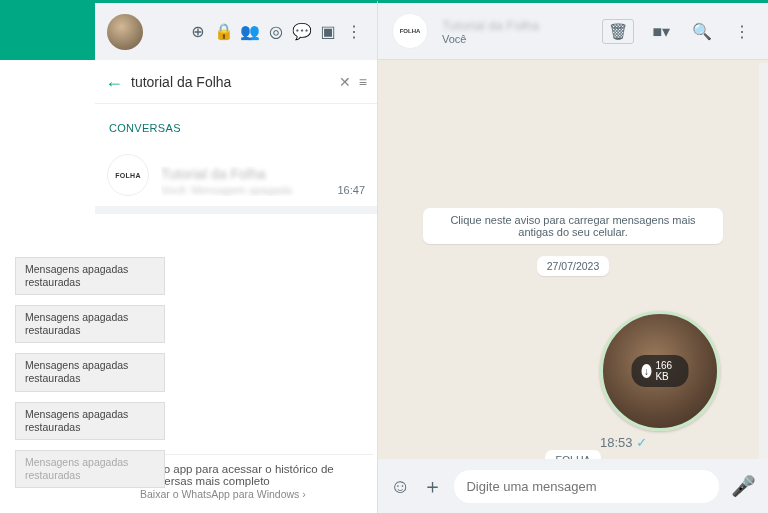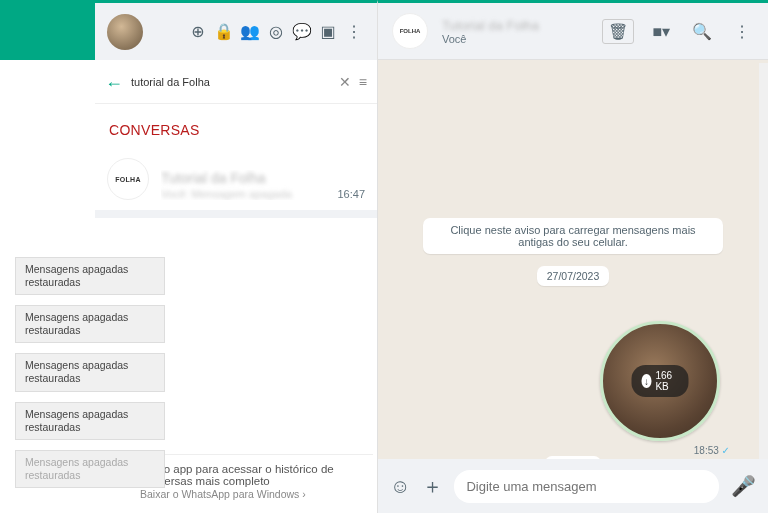--- a/index.html
+++ b/index.html
@@ -10,24 +10,24 @@
 .overlay-list{position:absolute;left:15px;bottom:15px;width:150px;z-index:50}
 .overlay-item{background:#f0f0f0;border:1px solid #ddd;padding:5px 9px;margin-bottom:10px;font-size:10.5px;color:#444;line-height:1.25}
 .overlay-item.faded{color:#aaa}
 .left{width:283px;background:#fff;display:flex;flex-direction:column;border-right:1px solid #e0e0e0;border-top:3px solid #00a884}
 .left-header{height:57px;background:#f0f2f5;display:flex;align-items:center;padding:0 12px;gap:4px}
 .avatar{width:36px;height:36px;border-radius:50%;background:radial-gradient(circle at 40% 35%,#d2b896,#6b5840);flex-shrink:0}
 .spacer{flex:1}
 .hicon{width:22px;height:22px;display:flex;align-items:center;justify-content:center;color:#54656f;cursor:pointer;font-size:16px}
 .search-row{height:44px;background:#fff;display:flex;align-items:center;padding:0 10px;gap:8px;border-bottom:1px solid #eee}
 .back-arrow{color:#00a884;font-size:18px;font-weight:bold;cursor:pointer}
-.search-input{flex:1;border:none;outline:none;font-size:11px;color:#333;background:transparent}
+.search-input{flex:1;border:none;outline:none;font-size:14px;color:#333;background:transparent}
 .clear-x{color:#888;font-size:14px;cursor:pointer}
 .filter{color:#888;font-size:14px;cursor:pointer}
-.section-label{padding:18px 14px 10px;font-size:14px;color:#b91c1c;letter-spacing:.3px}
+.section-label{padding:18px 14px 10px;font-size:11px;color:#0f766e;letter-spacing:.3px}
 .chat-item{display:flex;align-items:flex-end;padding:10px 12px;border-bottom:8px solid #f0f2f5;cursor:pointer}
 .chat-avatar{width:42px;height:42px;border-radius:50%;background:#fff;border:1px solid #eee;display:flex;align-items:center;justify-content:center;font-size:7px;font-weight:bold;color:#333;letter-spacing:.3px;flex-shrink:0}
 .chat-text{flex:1;margin-left:12px;overflow:hidden}
 .chat-title{font-size:14px;color:#bbb;filter:blur(2px)}
 .chat-sub{font-size:11px;color:#ccc;filter:blur(2px);margin-top:2px}
 .chat-time{font-size:11px;color:#667781}
 .encryption{padding:14px 18px;font-size:10.5px;color:#667781;text-align:center;line-height:1.4}
 .encryption .lock{font-size:10px;margin-right:3px}
 .encryption a{color:#008069;text-decoration:none}
 .promo{position:absolute;left:130px;bottom:5px;right:395px;background:#fff;padding:8px 10px;font-size:11.5px;border-top:1px solid #eee;z-index:30}
@@ -36,27 +36,27 @@
 .promo-icon{position:absolute;left:-24px;top:8px;width:22px;height:22px;background:#25d366;border-radius:4px;display:flex;align-items:center;justify-content:center;color:#fff;font-size:13px}
 .right{flex:1;display:flex;flex-direction:column;background:#efeae2;border-top:3px solid #00a884;position:relative}
 .right-header{height:57px;background:#f0f2f5;display:flex;align-items:center;padding:0 14px;gap:14px;border-bottom:1px solid #e0e0e0}
 .rh-avatar{width:36px;height:36px;border-radius:50%;background:#fff;border:1px solid #eee;display:flex;align-items:center;justify-content:center;font-size:6px;font-weight:bold;color:#333}
 .rh-text{flex:1}
 .rh-title{font-size:13px;color:#bbb;filter:blur(2px)}
 .rh-sub{font-size:11px;color:#667781}
 .rh-icon{color:#54656f;font-size:16px;cursor:pointer;padding:0 4px}
 .rh-box{border:1px solid #ccc;border-radius:3px;padding:2px 5px}
 .chat-body{flex:1;overflow:hidden;position:relative;padding:14px 28px;background:#efeae2}
-.sys-bubble{background:#fff;border-radius:7px;padding:6px 11px;font-size:11px;color:#54656f;margin:14px auto 12px;width:fit-content;max-width:90%;text-align:center;box-shadow:0 1px 1px rgba(0,0,0,.08)}
+.sys-bubble{background:#fff;border-radius:7px;padding:6px 11px;font-size:11px;color:#54656f;margin:4px auto 12px;width:fit-content;max-width:90%;text-align:center;box-shadow:0 1px 1px rgba(0,0,0,.08)}
 .date-pill{background:#fff;border-radius:7px;padding:4px 10px;font-size:10.5px;color:#54656f;margin:0 auto 24px;width:fit-content;box-shadow:0 1px 1px rgba(0,0,0,.08)}
 .media-bubble{margin-left:auto;width:140px;margin-top:35px}
 .media-circle{width:120px;height:120px;border-radius:50%;background:radial-gradient(circle at 45% 40%,#9a7a5c 0%,#5a4332 65%,#3d2e22 100%);border:3px solid #c8e8c8;position:relative;margin-bottom:4px;box-shadow:0 1px 3px rgba(0,0,0,.2)}
 .dl-badge{position:absolute;top:50%;left:50%;transform:translate(-50%,-50%);background:rgba(30,30,30,.75);color:#fff;border-radius:14px;padding:5px 10px;font-size:10px;display:flex;align-items:center;gap:4px}
 .dl-badge::before{content:"↓";background:#fff;color:#333;border-radius:50%;width:14px;height:14px;display:inline-flex;align-items:center;justify-content:center;font-size:10px;font-weight:bold}
-.msg-meta{text-align:right;font-size:10px;color:#667781;padding-right:10px}
+.msg-meta{font-size:13px;color:#667781;padding-right:10px}
 .msg-meta .check{color:#53bdeb}
 .composer{height:54px;background:#f0f2f5;display:flex;align-items:center;padding:0 12px;gap:12px}
 .cicon{color:#54656f;font-size:20px;cursor:pointer}
 .msg-input{flex:1;background:#fff;border-radius:16px;padding:9px 12px;font-size:13px;color:#c2410c;border:none;outline:none}
 .rscroll{position:absolute;right:0;top:60px;bottom:54px;width:9px;background:#f0f0f0}
 .left-bottom-gap{height:160px}
 </style>
 </head>
 <body>
 

